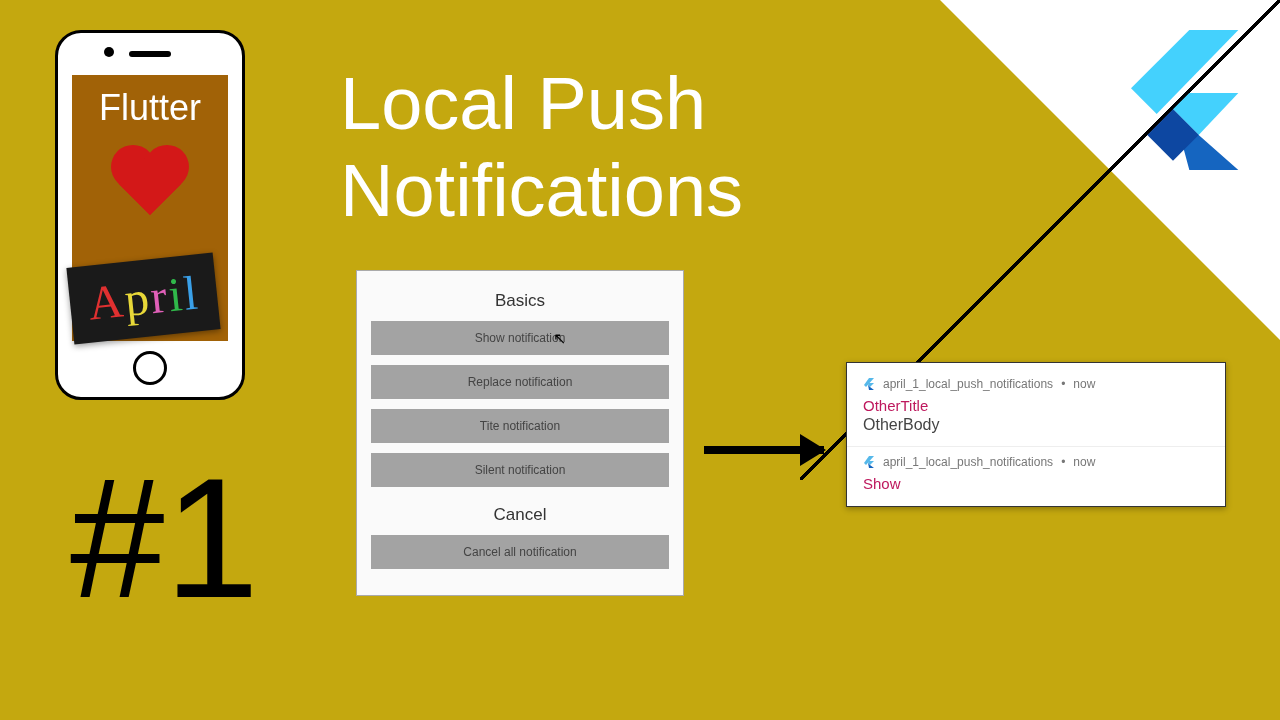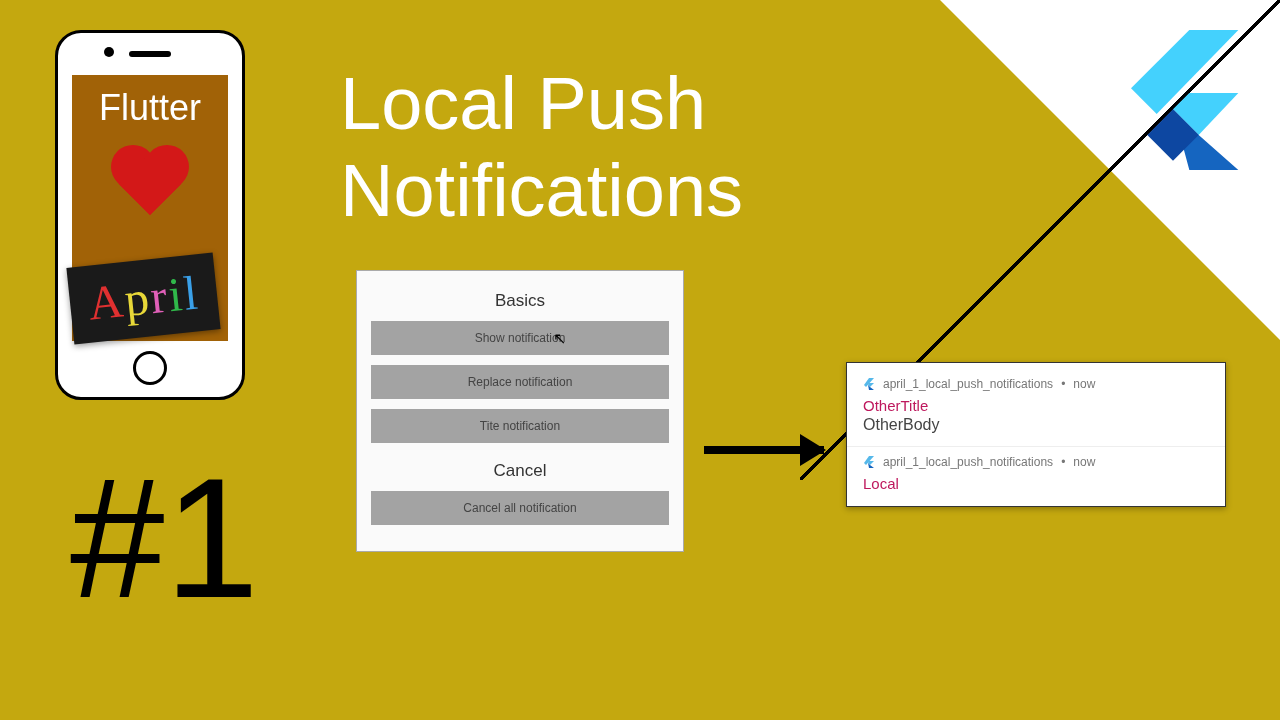--- a/index.html
+++ b/index.html
@@ -84,20 +84,21 @@
   <div class="april-tag">
     <span>A</span><span>p</span><span>r</span><span>i</span><span>l</span>
   </div>
 
   <div class="app">
     <h3>Basics</h3>
     <button class="btn">Show notification</button>
     <button class="btn">Replace notification</button>
     <button class="btn">Tite notification</button>
 
+    <button class="btn">Silent notification</button>
 
     <h3>Cancel</h3>
     <button class="btn">Cancel all notification</button>
 
     <div class="cursor">↖</div>
   </div>
 
   <div class="arrow"></div>
 
   <div class="notif-panel">
@@ -119,17 +120,17 @@
       <div class="notif-head">
         <svg class="mini-logo" viewBox="0 0 10 12">
             <polygon points="5,0 10,0 2,9 0,7" fill="#55b8ea"></polygon>
             <polygon points="5,5 10,5 6,9 4,7" fill="#55b8ea"></polygon>
             <polygon points="4,7 6,9 10,12 5,12" fill="#1565c0"></polygon>
           </svg>
         <span>april_1_local_push_notifications</span>
         <span>•</span>
         <span>now</span>
       </div>
-      <div class="notif-title">Local</div>
+      <div class="notif-title">Show</div>
     </div>
   </div>
 
 </div>
 
 </body></html>

